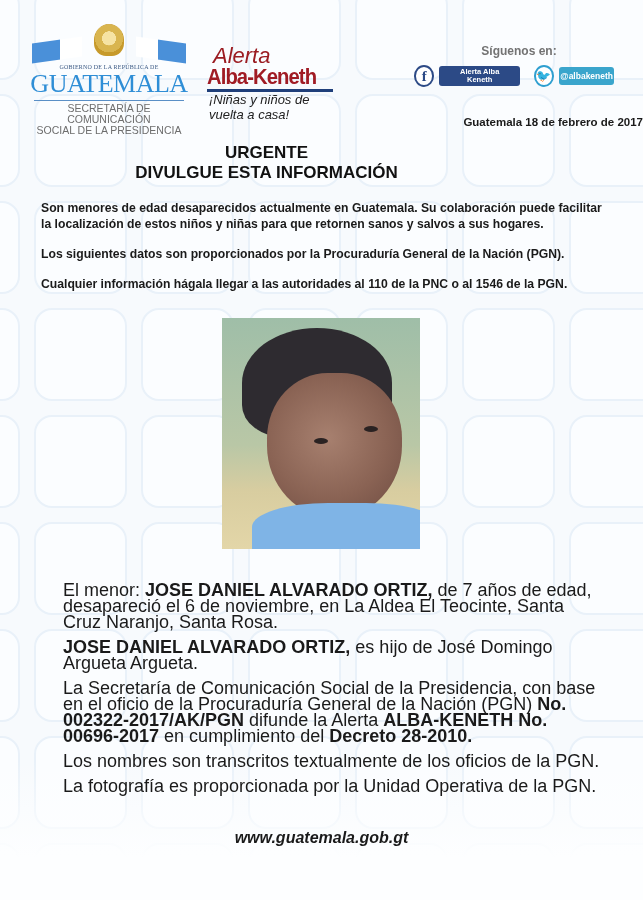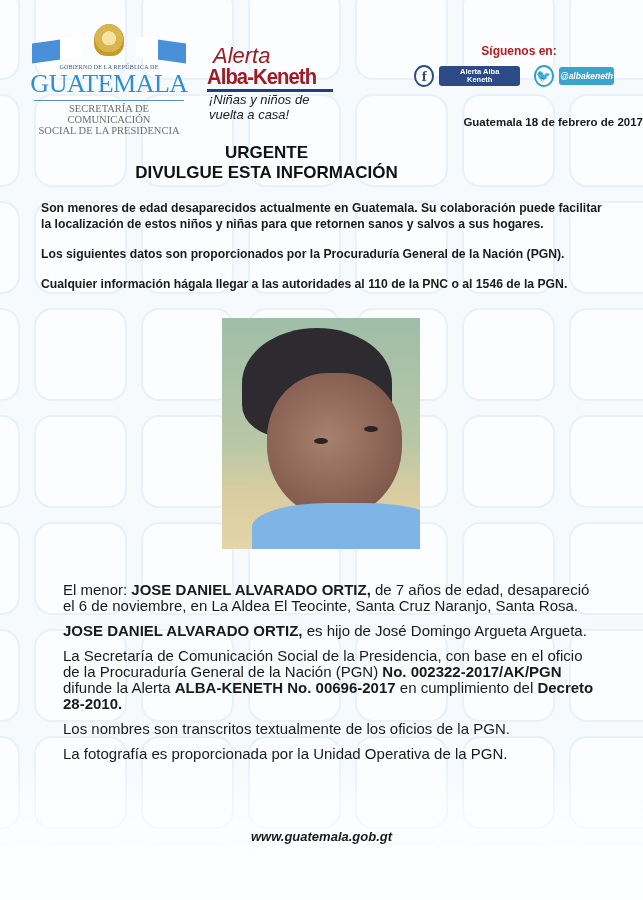--- a/index.html
+++ b/index.html
@@ -23,54 +23,54 @@
   
   .gt-logo { position: absolute; left: 30px; top: 24px; width: 158px; }
   .gt-flags { position: relative; height: 40px; }
   .flag { position: absolute; top: 16px; width: 50px; height: 20px; }
   .flag.left { left: 2px; background: linear-gradient(90deg,#4a90d9 0%,#4a90d9 55%,#ffffff 56%,#ffffff 100%); transform: skewY(-8deg); }
   .flag.right { right: 2px; background: linear-gradient(90deg,#ffffff 0%,#ffffff 44%,#4a90d9 45%,#4a90d9 100%); transform: skewY(8deg); }
   .emblem { position: absolute; left: 64px; top: 0; width: 30px; height: 32px; border-radius: 50% 50% 40% 40%; background: radial-gradient(circle at 50% 45%, #f6e3a3 0 30%, #d9b54f 31% 60%, #c79a2b 61%); }
   .gt-small { text-align: center; font-family: "Liberation Serif", serif; font-size: 6px; color: #3c5a84; letter-spacing: .2px; margin-top: 0; }
   .gt-big { text-align: center; font-family: "Liberation Serif", serif; font-size: 26px; color: #2f8ed6; line-height: 28px; letter-spacing: -0.5px; }
   .gt-rule { height: 1px; background: #5a8fc6; margin: 2px 4px 2px; }
-  .gt-sub { text-align: center; font-family: Liberation Serif, serif; font-size: 10.5px; color: #6d6d6d; line-height: 11px; }
+  .gt-sub { text-align: center; font-family: Liberation Sans, sans-serif; font-size: 10.5px; color: #6d6d6d; line-height: 11px; }
 
   .ak-logo { position: absolute; left: 207px; top: 46px; width: 130px; }
   .ak-alerta { font-family: "Liberation Sans", sans-serif; font-style: italic; font-size: 22px; color: #9b1c22; line-height: 20px; padding-left: 6px; }
   .ak-name { font-family: "Liberation Sans", sans-serif; font-weight: bold; font-size: 22px; color: #a01b24; line-height: 22px; letter-spacing: -1px; transform: scaleX(0.92); transform-origin: left; }
   .ak-bar { height: 3px; background: #1f3f7a; width: 126px; margin-top: 1px; }
   .ak-tag { font-style: italic; font-size: 13px; color: #222; padding-left: 2px; }
 
   .social { position: absolute; left: 414px; top: 44px; width: 200px; }
-  .social-title { text-align: center; font-weight: bold; font-size: 12px; color: #b91c1c; margin-bottom: 7px; padding-left: 10px; }
+  .social-title { text-align: center; font-weight: bold; font-size: 12px; color: #737373; margin-bottom: 7px; padding-left: 10px; }
   .social-row { display: flex; align-items: center; }
   .circle-icon { width: 22px; height: 22px; border-radius: 50%; border: 2px solid #2c4a86; display: flex; align-items: center; justify-content: center; font-weight: bold; box-sizing: border-box; background: #fff; }
   .fb-icon { color: #2c4a86; font-size: 15px; font-family: "Liberation Serif", serif; }
   .tw-icon { border-color: #2e9fd0; color: #2e9fd0; font-size: 12px; margin-left: 14px; }
   .pill { color: #fff; font-weight: bold; font-size: 7.5px; border-radius: 3px; text-align: center; line-height: 8px; margin-left: 5px; }
   .pill.fb { background: #2c4a86; width: 60px; padding: 2px 13px; }
-  .pill.tw { background: #3aa5cc; width: 60px; padding: 5px 0; font-size: 8.5px; font-style: italic; }
+  .pill.tw { background: #3aa5cc; width: 60px; padding: 5px 0; font-size: 8.5px; }
 
   .date { position: absolute; left: 0; width: 643px; top: 116px; text-align: right; font-weight: bold; font-size: 11.5px; }
   .headline { position: absolute; left: 0; width: 533px; top: 143px; text-align: center; font-weight: bold; font-size: 17px; line-height: 20px; color: #111; }
   .intro { position: absolute; left: 41px; width: 570px; top: 192px; font-weight: bold; font-size: 12.2px; line-height: 16px; color: #1a1a1a; }
   .intro p { margin: 8px 0 14px; }
 
   .photo { position: absolute; left: 222px; top: 318px; width: 198px; height: 231px; overflow: hidden;
     background: linear-gradient(180deg,#9fbea8 0%,#b9c7a6 55%,#d8cda0 75%,#e3d6a8 100%); }
   .photo .hair { position: absolute; left: 20px; top: 10px; width: 150px; height: 110px; border-radius: 50% 50% 30% 30%; background: #2e2b30; }
   .photo .face { position: absolute; left: 45px; top: 55px; width: 135px; height: 145px; border-radius: 45% 45% 50% 50%; background: radial-gradient(circle at 45% 45%, #a7806f 0%, #8a6354 55%, #6c4a40 100%); }
   .photo .shirt { position: absolute; left: 30px; top: 185px; width: 190px; height: 60px; border-radius: 40% 40% 0 0; background: #7fb4e6; }
   .photo .eye { position: absolute; width: 14px; height: 6px; border-radius: 50%; background: #2a2222; }
 
-  .details { position: absolute; left: 63px; width: 540px; top: 582px; font-size: 15px; line-height: 16px; color: #1a1a1a; }
+  .details { position: absolute; left: 63px; width: 540px; top: 582px; font-size: 18px; line-height: 16px; color: #1a1a1a; }
   .details p { margin: 0 0 9px; }
   .details b { font-weight: bold; }
-  .website { position: absolute; left: 0; width: 643px; top: 829px; text-align: center; font-weight: bold; font-style: italic; font-size: 13px; }
+  .website { position: absolute; left: 0; width: 643px; top: 829px; text-align: center; font-weight: bold; font-style: italic; font-size: 16px; }
 </style>
 </head>
 <body>
 
 <div class="bg-tiles">
   <div></div>
     <div></div>
     <div></div>
     <div></div>
     <div></div>

